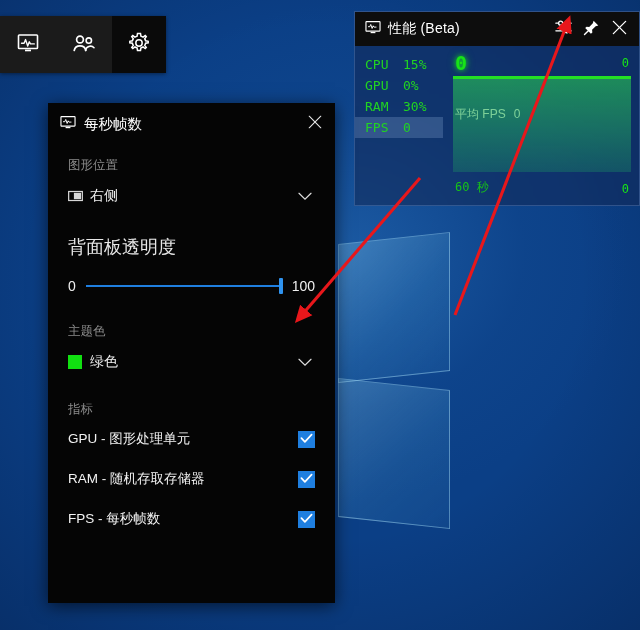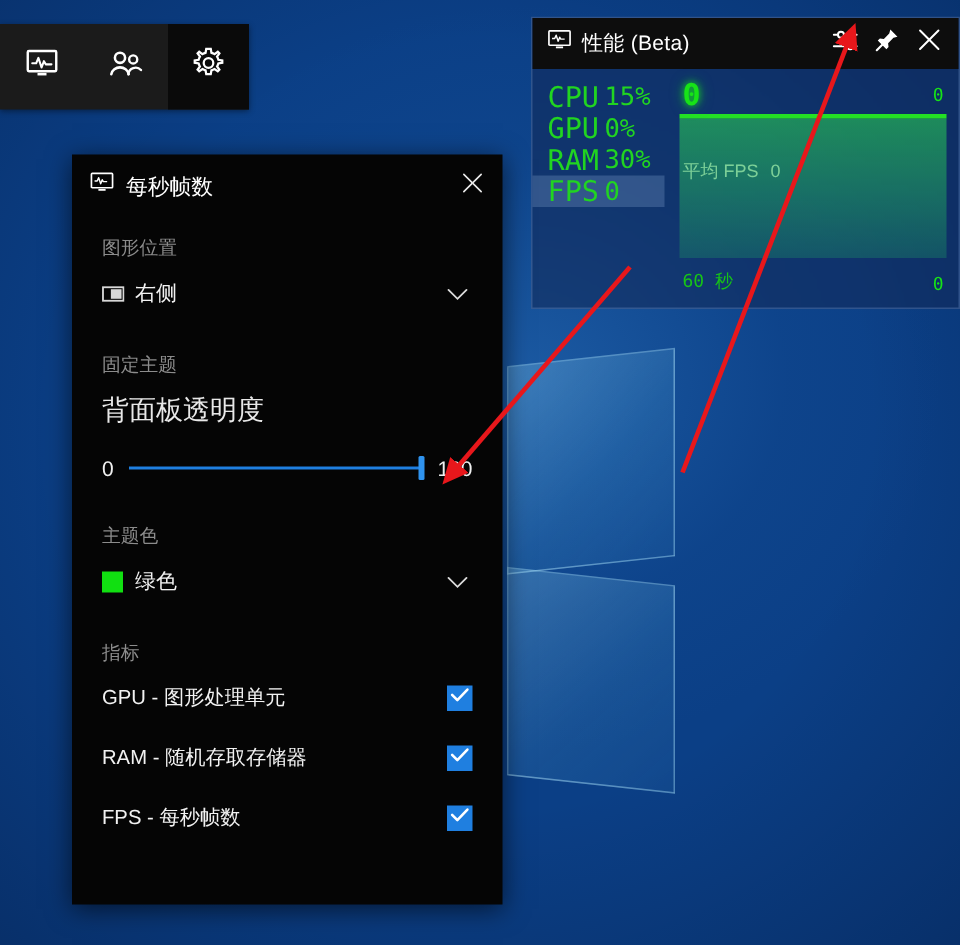--- a/index.html
+++ b/index.html
@@ -124,28 +124,28 @@
   .metric-row {
     display: flex;
     align-items: center;
     height: 21px;
     padding-left: 10px;
     box-sizing: border-box;
   }
   .metric-row.highlight { background: rgba(175,200,240,0.22); }
   .metric-name {
     color: #21d421;
-    font-size: 19px;
+    font-size: 13px;
     font-family: "DejaVu Sans Mono", "Liberation Mono", monospace;
     width: 38px;
     flex: 0 0 38px;
   }
   .metric-val {
     color: #21d421;
-    font-size: 17px;
+    font-size: 13px;
     font-family: "DejaVu Sans Mono", "Liberation Mono", monospace;
   }
 
   
   #graph-wrap {
     position: absolute;
     left: 98px;
     top: 8px;
     right: 8px;
     height: 140px;
@@ -499,21 +499,20 @@
         <span class="combo-label">右侧</span>
         <span class="combo-chevron">
           <svg width="14" height="9" viewBox="0 0 14 9">
             <path d="M1 1.3 L7 7.2 L13 1.3" fill="none" stroke="#dcdcdc" stroke-width="1.25" stroke-linecap="round"></path>
           </svg>
         </span>
       </div>
     </div>
 
     <div class="group">
-      <div class="section-label">固定主题</div>
       <div class="sub-label">背面板透明度</div>
       <div class="slider-row">
         <span class="slider-end">0</span>
         <span class="slider-track-wrap">
           <span class="slider-track"></span>
           <span class="slider-thumb"></span>
         </span>
         <span class="slider-end">100</span>
       </div>
     </div>

